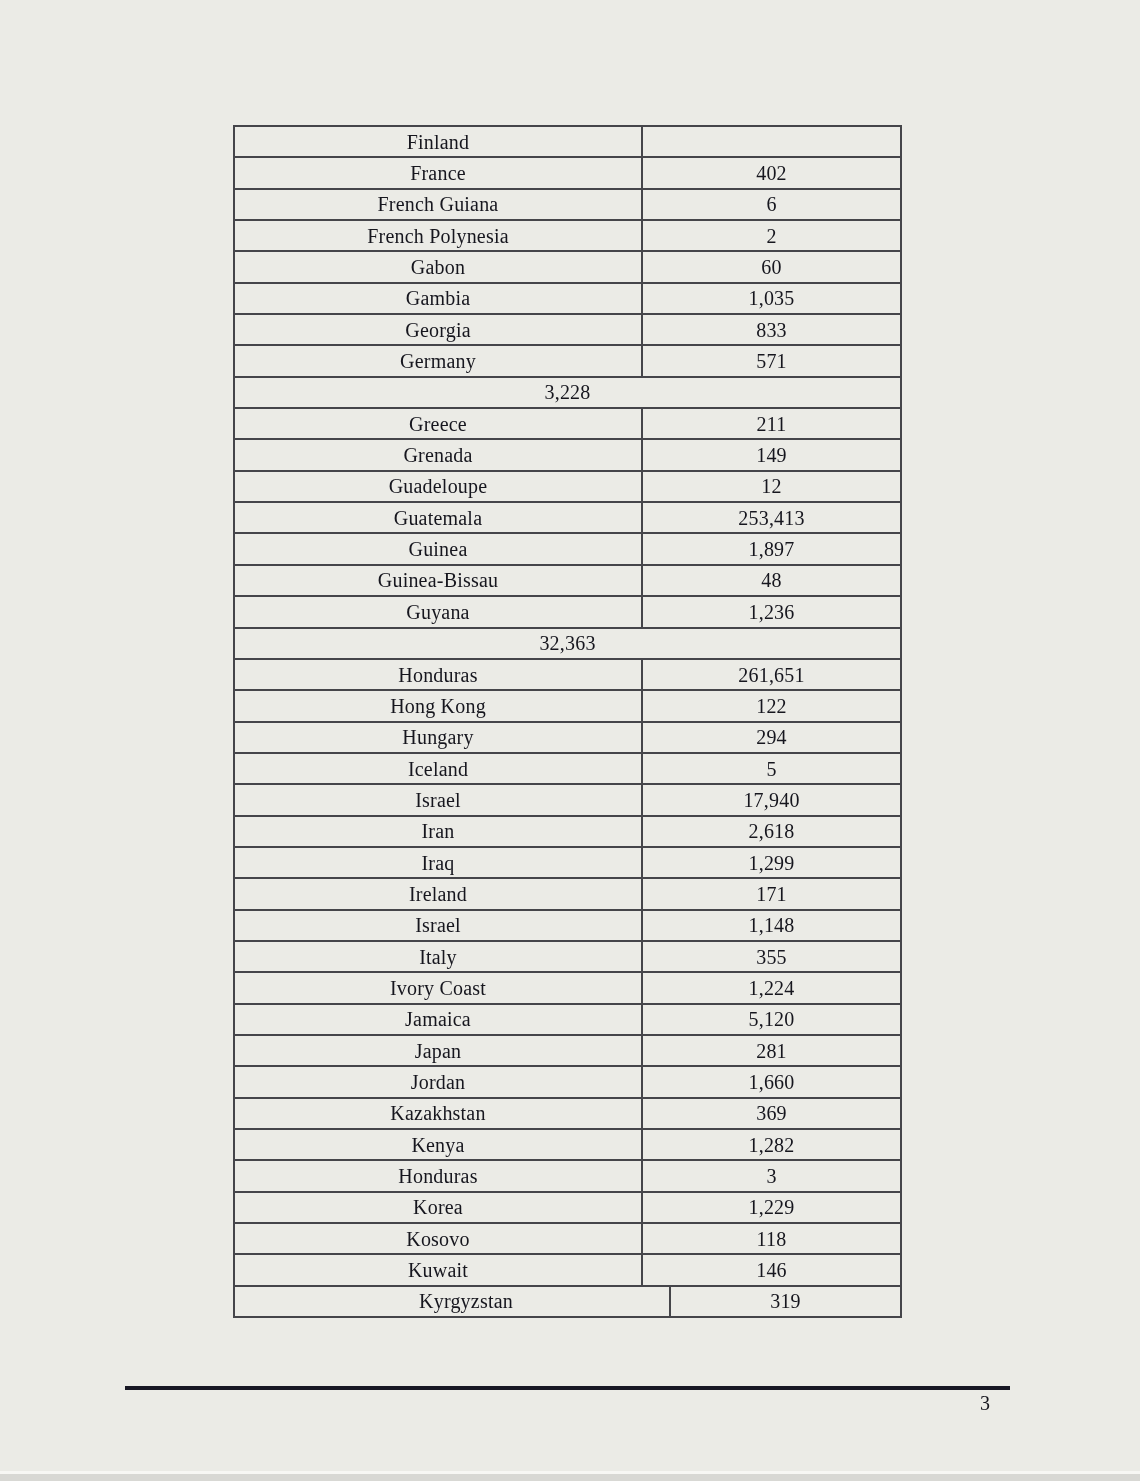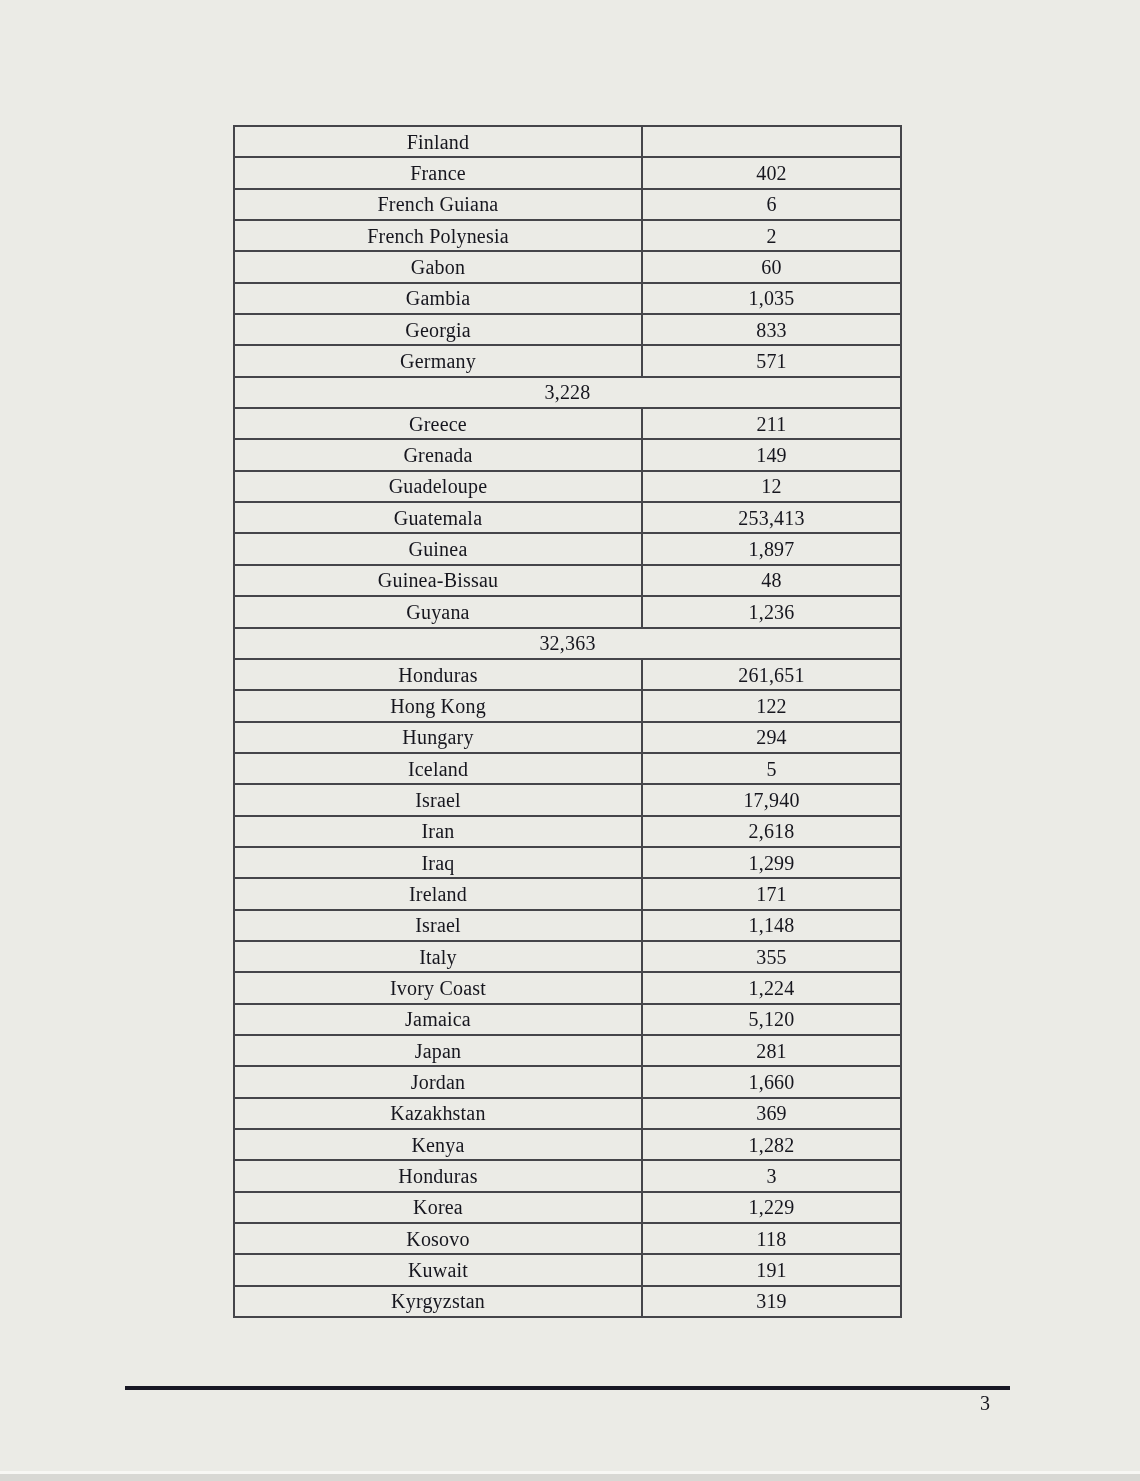--- a/index.html
+++ b/index.html
@@ -25,21 +25,21 @@
     height: 1193px;
     border: 2px solid #45454a;
     display: flex;
     flex-direction: column;
   }
   .row {
     flex: 1 1 0;
     display: flex;
     border-bottom: 2px solid #45454a;
   }
-  .row:last-child { border-bottom: none; }
+  .row:last-child { border-bottom: none; padding-left: 28px; }
   .cell {
     display: flex;
     align-items: center;
     justify-content: center;
     font-size: 20px;
     line-height: 1;
     letter-spacing: 0.2px;
     color: #16161e;
   }
   .cell.country {
@@ -226,21 +226,21 @@
       <div class="row">
       <div class="cell country">Korea</div>
       <div class="cell value">1,229</div>
     </div>
       <div class="row">
       <div class="cell country">Kosovo</div>
       <div class="cell value">118</div>
     </div>
       <div class="row">
       <div class="cell country">Kuwait</div>
-      <div class="cell value">191</div>
+      <div class="cell value">146</div>
     </div>
       <div class="row">
       <div class="cell country">Kyrgyzstan</div>
       <div class="cell value">319</div>
     </div>
     </div>
 
   <div class="footer-rule"></div>
 
   <div class="page-number">3</div>

